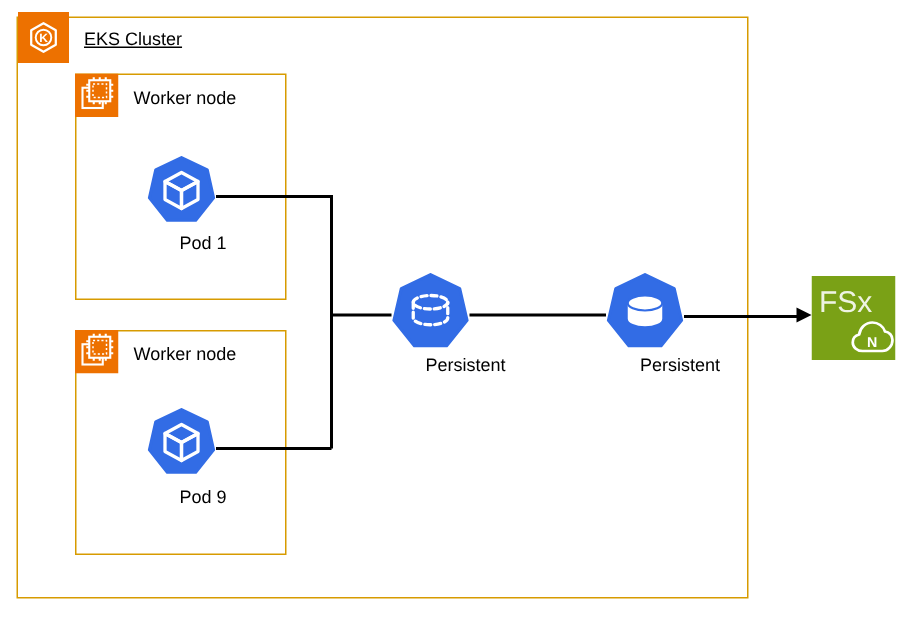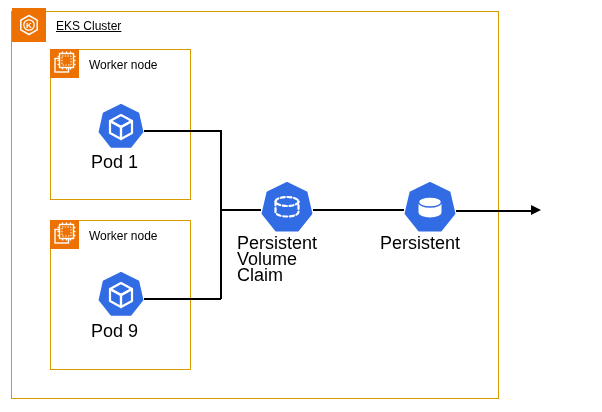--- a/index.html
+++ b/index.html
@@ -3,21 +3,21 @@
 <meta charset="utf-8">
 <style>
   html,body{margin:0;padding:0;background:#ffffff;}
   #canvas{
     position:relative;width:602px;height:412px;background:#ffffff;
     font-family:"Liberation Sans", sans-serif;color:#000;overflow:hidden;
   }
   .box{position:absolute;border:1px solid #D79B00;background:transparent;box-sizing:border-box;}
   .icon-sq{position:absolute;display:block;}
   .lbl{position:absolute;font-size:12px;line-height:15px;white-space:nowrap;}
-  .lbl-center{position:absolute;font-size:18px;line-height:16px;text-align:left;}
+  .lbl-center{position:absolute;font-size:12px;line-height:16px;text-align:right;}
   .hline{position:absolute;height:1.5px;background:#000;}
   .vline{position:absolute;width:1.5px;background:#000;}
   .arrowhead{
     position:absolute;width:0;height:0;
     border-top:5.5px solid transparent;border-bottom:5.5px solid transparent;
     border-left:10px solid #000;
   }
   svg{display:block;}
 </style>
 </head>
@@ -123,28 +123,37 @@
     <svg width="52" height="52" viewBox="0 0 52 52">
       <polygon points="26,1 45.5,10.4 50.4,31.6 36.8,48.5 15.2,48.5 1.6,31.6 6.5,10.4" fill="#326CE5" stroke="#326CE5" stroke-width="2" stroke-linejoin="round"></polygon>
       <g fill="none" stroke="#fff" stroke-width="2.2" stroke-dasharray="4 2.6" stroke-linecap="round">
         <ellipse cx="26" cy="19.5" rx="11.5" ry="4.5"></ellipse>
         <path d="M14.5 19.5 V30 a11.5 4.5 0 0 0 23 0 V19.5"></path>
       </g>
     </svg>
   </span>
   <div class="lbl-center" style="left:237px;top:235px;width:100px;">
     <div>Persistent</div>
-    <div>Volume Claim</div>
   </div>
 
   <span class="icon-sq" style="left:404px;top:182px;width:52px;height:52px;">
     <svg width="52" height="52" viewBox="0 0 52 52">
       <polygon points="26,1 45.5,10.4 50.4,31.6 36.8,48.5 15.2,48.5 1.6,31.6 6.5,10.4" fill="#326CE5" stroke="#326CE5" stroke-width="2" stroke-linejoin="round"></polygon>
       <path d="M14.5 20 v10.5 a11.5 5 0 0 0 23 0 V20 Z" fill="#fff"></path>
       <ellipse cx="26" cy="20" rx="11.5" ry="5" fill="#fff" stroke="#326CE5" stroke-width="1.4"></ellipse>
     </svg>
   </span>
   <div class="lbl-center" style="left:380px;top:235px;width:100px;">
     <div>Persistent</div>
   </div>
 
+  <span class="icon-sq" style="left:541px;top:184px;width:56px;height:56px;">
+    <svg width="56" height="56" viewBox="0 0 56 56">
+      <rect width="56" height="56" fill="#7AA116"></rect>
+      <text x="5" y="24" font-size="20" fill="#fff" opacity="0.88">FSx</text>
+      <path d="M34 50 C30.2 50 27.5 47.4 27.5 44.3 C27.5 41.6 29.3 39.6 31.8 39
+               C32.3 34.6 36 31 40.6 31 C44.5 31 47.8 33.5 49 37
+               C51.8 37.3 54 39.7 54 42.6 C54 46.4 51 50 47.2 50 Z" fill="#7AA116" stroke="#fff" stroke-width="1.8" stroke-linejoin="round"></path>
+      <text x="40.5" y="47.5" font-size="9.5" font-weight="bold" fill="#fff" text-anchor="middle">N</text>
+    </svg>
+  </span>
 
 </div>
 
 </body></html>

